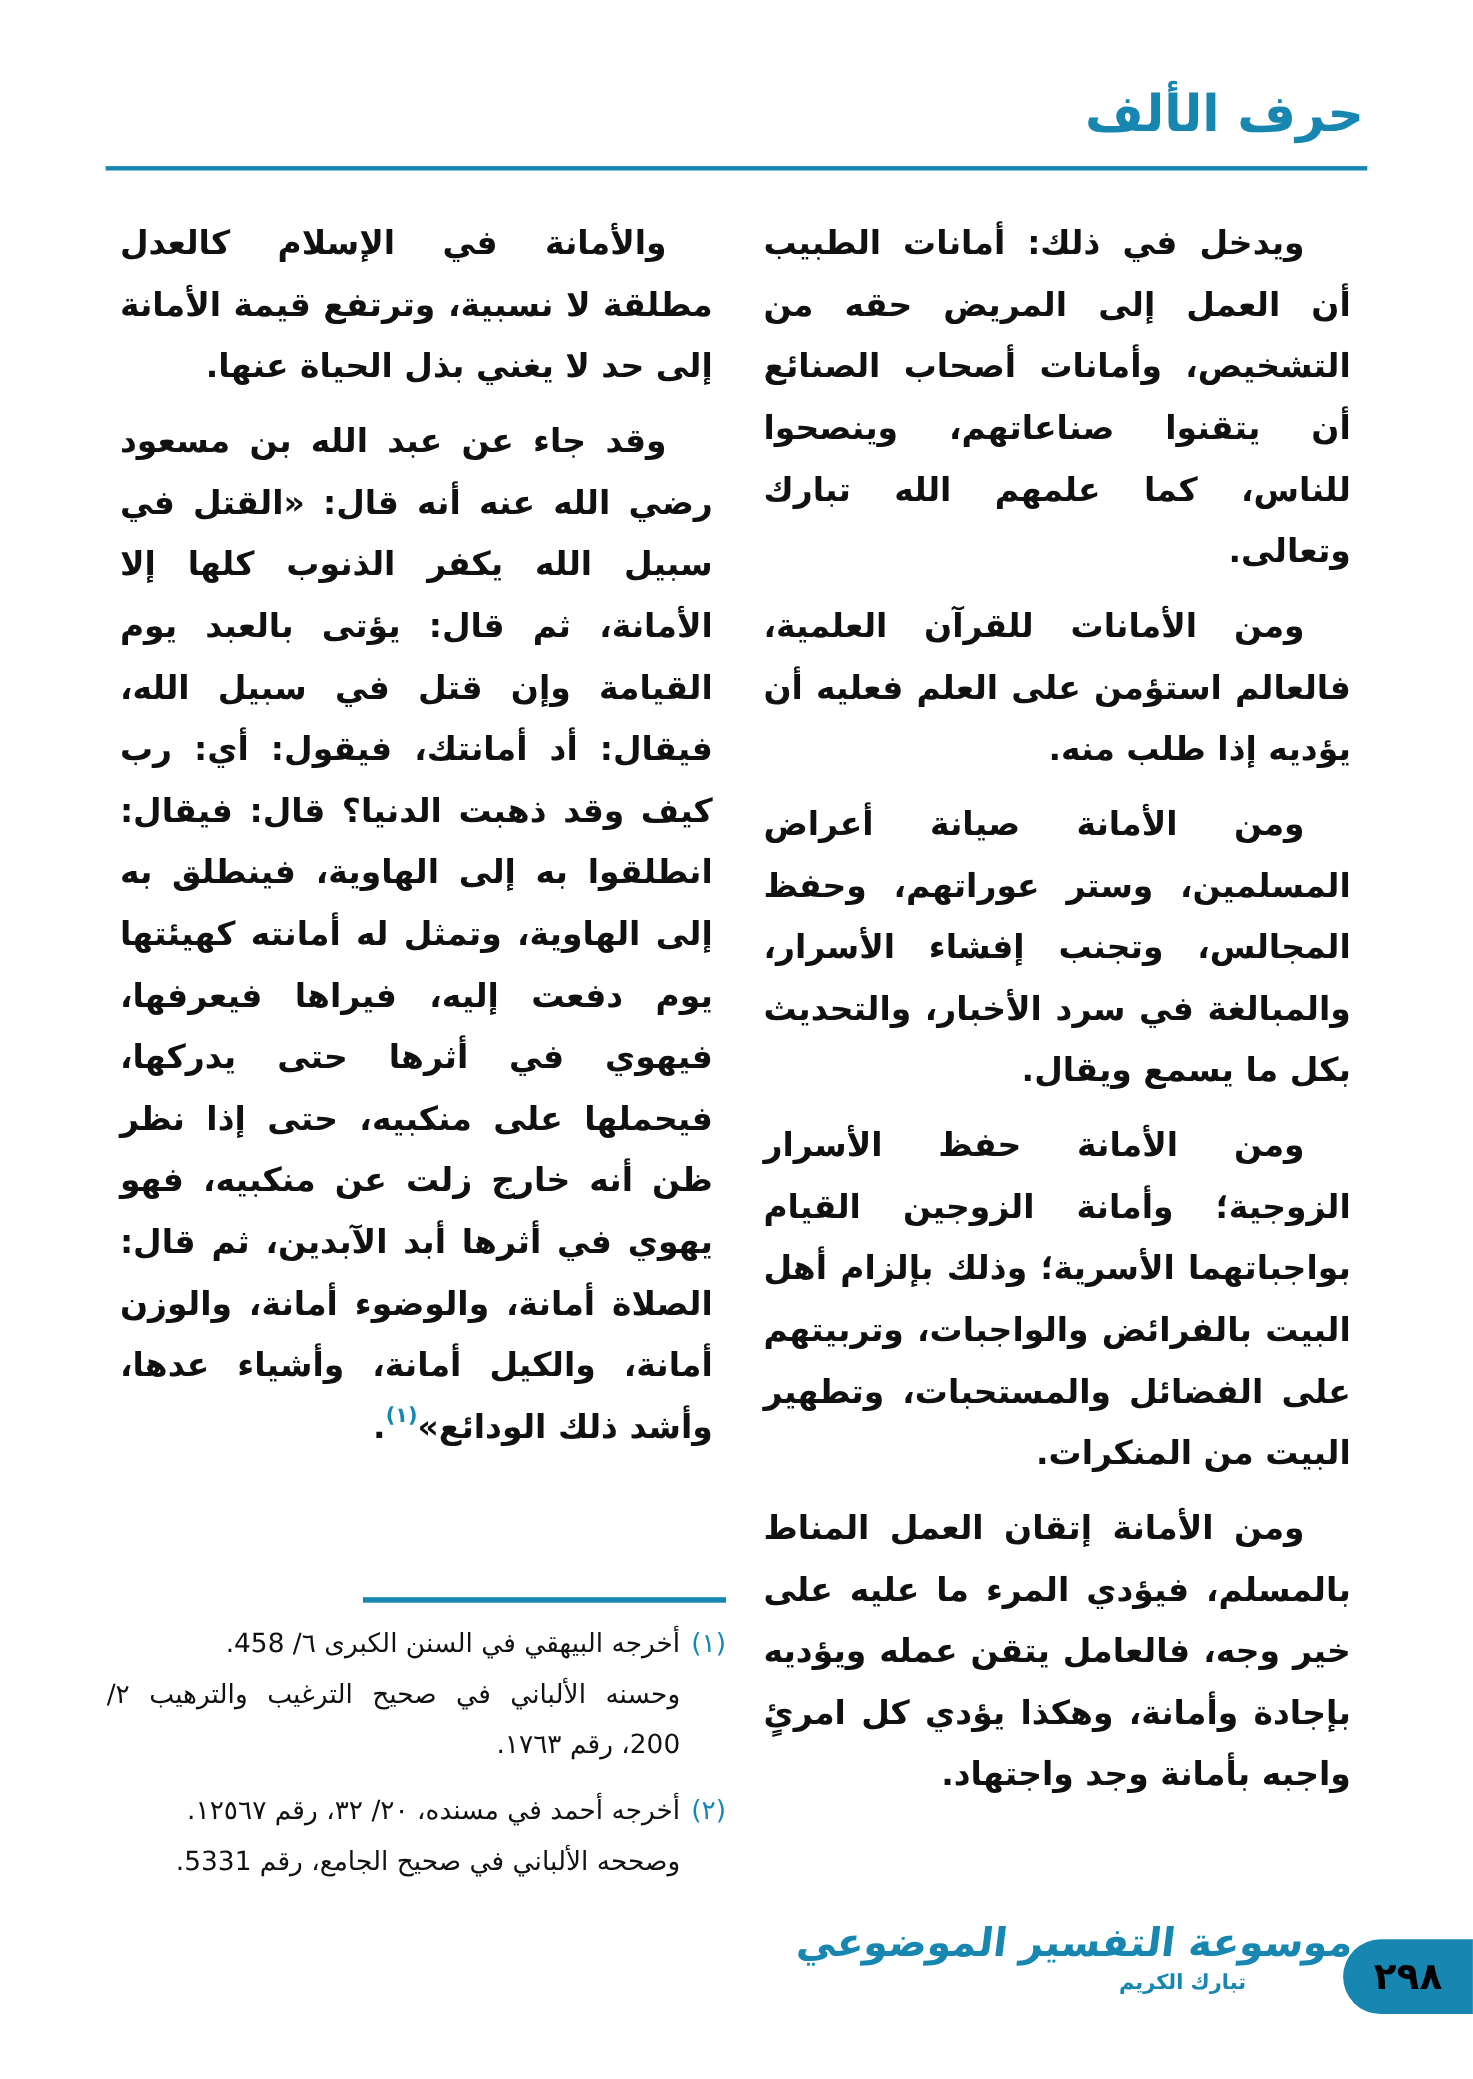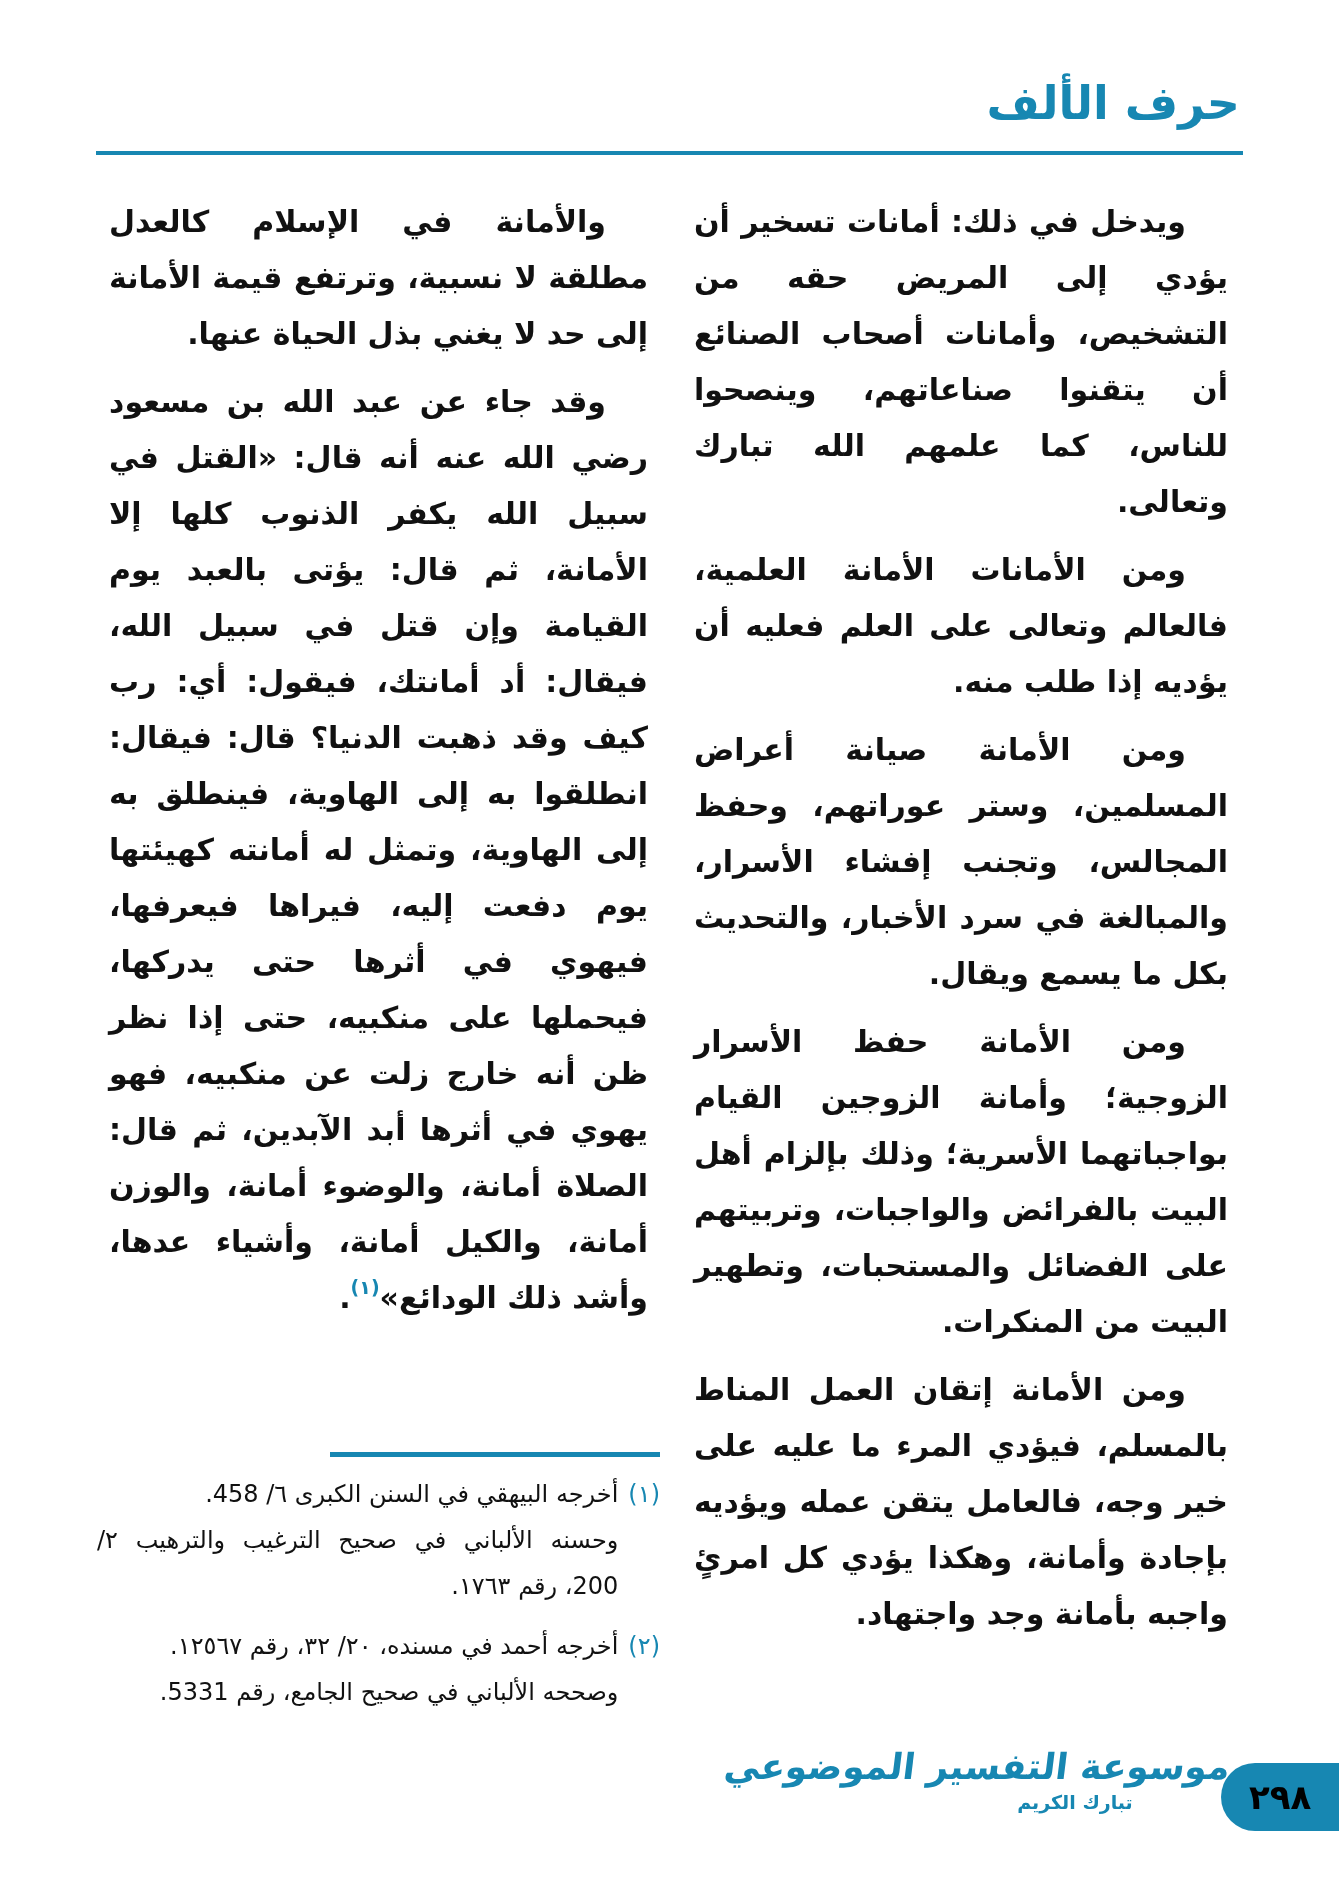--- a/index.html
+++ b/index.html
@@ -123,22 +123,22 @@
 </head>
 <body>
 
 <div class="page">
 
   <h1 class="section-title">حرف الألف</h1>
 
   <div class="header-rule"></div>
 
   <div class="column right">
-      <p class="para">ويدخل في ذلك: أمانات تسخير أن يؤدي إلى المريض حقه من التشخيص، وأمانات أصحاب الصنائع أن يتقنوا صناعاتهم، وينصحوا للناس، كما علمهم الله تبارك وتعالى.</p>
-      <p class="para">ومن الأمانات الأمانة العلمية، فالعالم وتعالى على العلم فعليه أن يؤديه إذا طلب منه.</p>
+      <p class="para">ويدخل في ذلك: أمانات الطبيب أن العمل إلى المريض حقه من التشخيص، وأمانات أصحاب الصنائع أن يتقنوا صناعاتهم، وينصحوا للناس، كما علمهم الله تبارك وتعالى.</p>
+      <p class="para">ومن الأمانات للقرآن العلمية، فالعالم استؤمن على العلم فعليه أن يؤديه إذا طلب منه.</p>
       <p class="para">ومن الأمانة صيانة أعراض المسلمين، وستر عوراتهم، وحفظ المجالس، وتجنب إفشاء الأسرار، والمبالغة في سرد الأخبار، والتحديث بكل ما يسمع ويقال.</p>
       <p class="para">ومن الأمانة حفظ الأسرار الزوجية؛ وأمانة الزوجين القيام بواجباتهما الأسرية؛ وذلك بإلزام أهل البيت بالفرائض والواجبات، وتربيتهم على الفضائل والمستحبات، وتطهير البيت من المنكرات.</p>
       <p class="para">ومن الأمانة إتقان العمل المناط بالمسلم، فيؤدي المرء ما عليه على خير وجه، فالعامل يتقن عمله ويؤديه بإجادة وأمانة، وهكذا يؤدي كل امرئٍ واجبه بأمانة وجد واجتهاد.</p>
     </div>
 
   <div class="column left">
       <p class="para">والأمانة في الإسلام كالعدل مطلقة لا نسبية، وترتفع قيمة الأمانة إلى حد لا يغني بذل الحياة عنها.</p>
       <p class="para">وقد جاء عن عبد الله بن مسعود رضي الله عنه أنه قال: «القتل في سبيل الله يكفر الذنوب كلها إلا الأمانة، ثم قال: يؤتى بالعبد يوم القيامة وإن قتل في سبيل الله، فيقال: أد أمانتك، فيقول: أي: رب كيف وقد ذهبت الدنيا؟ قال: فيقال: انطلقوا به إلى الهاوية، فينطلق به إلى الهاوية، وتمثل له أمانته كهيئتها يوم دفعت إليه، فيراها فيعرفها، فيهوي في أثرها حتى يدركها، فيحملها على منكبيه، حتى إذا نظر ظن أنه خارج زلت عن منكبيه، فهو يهوي في أثرها أبد الآبدين، ثم قال: الصلاة أمانة، والوضوء أمانة، والوزن أمانة، والكيل أمانة، وأشياء عدها، وأشد ذلك الودائع»<sup class="fn-ref">(١)</sup>.</p>
     </div>
 

